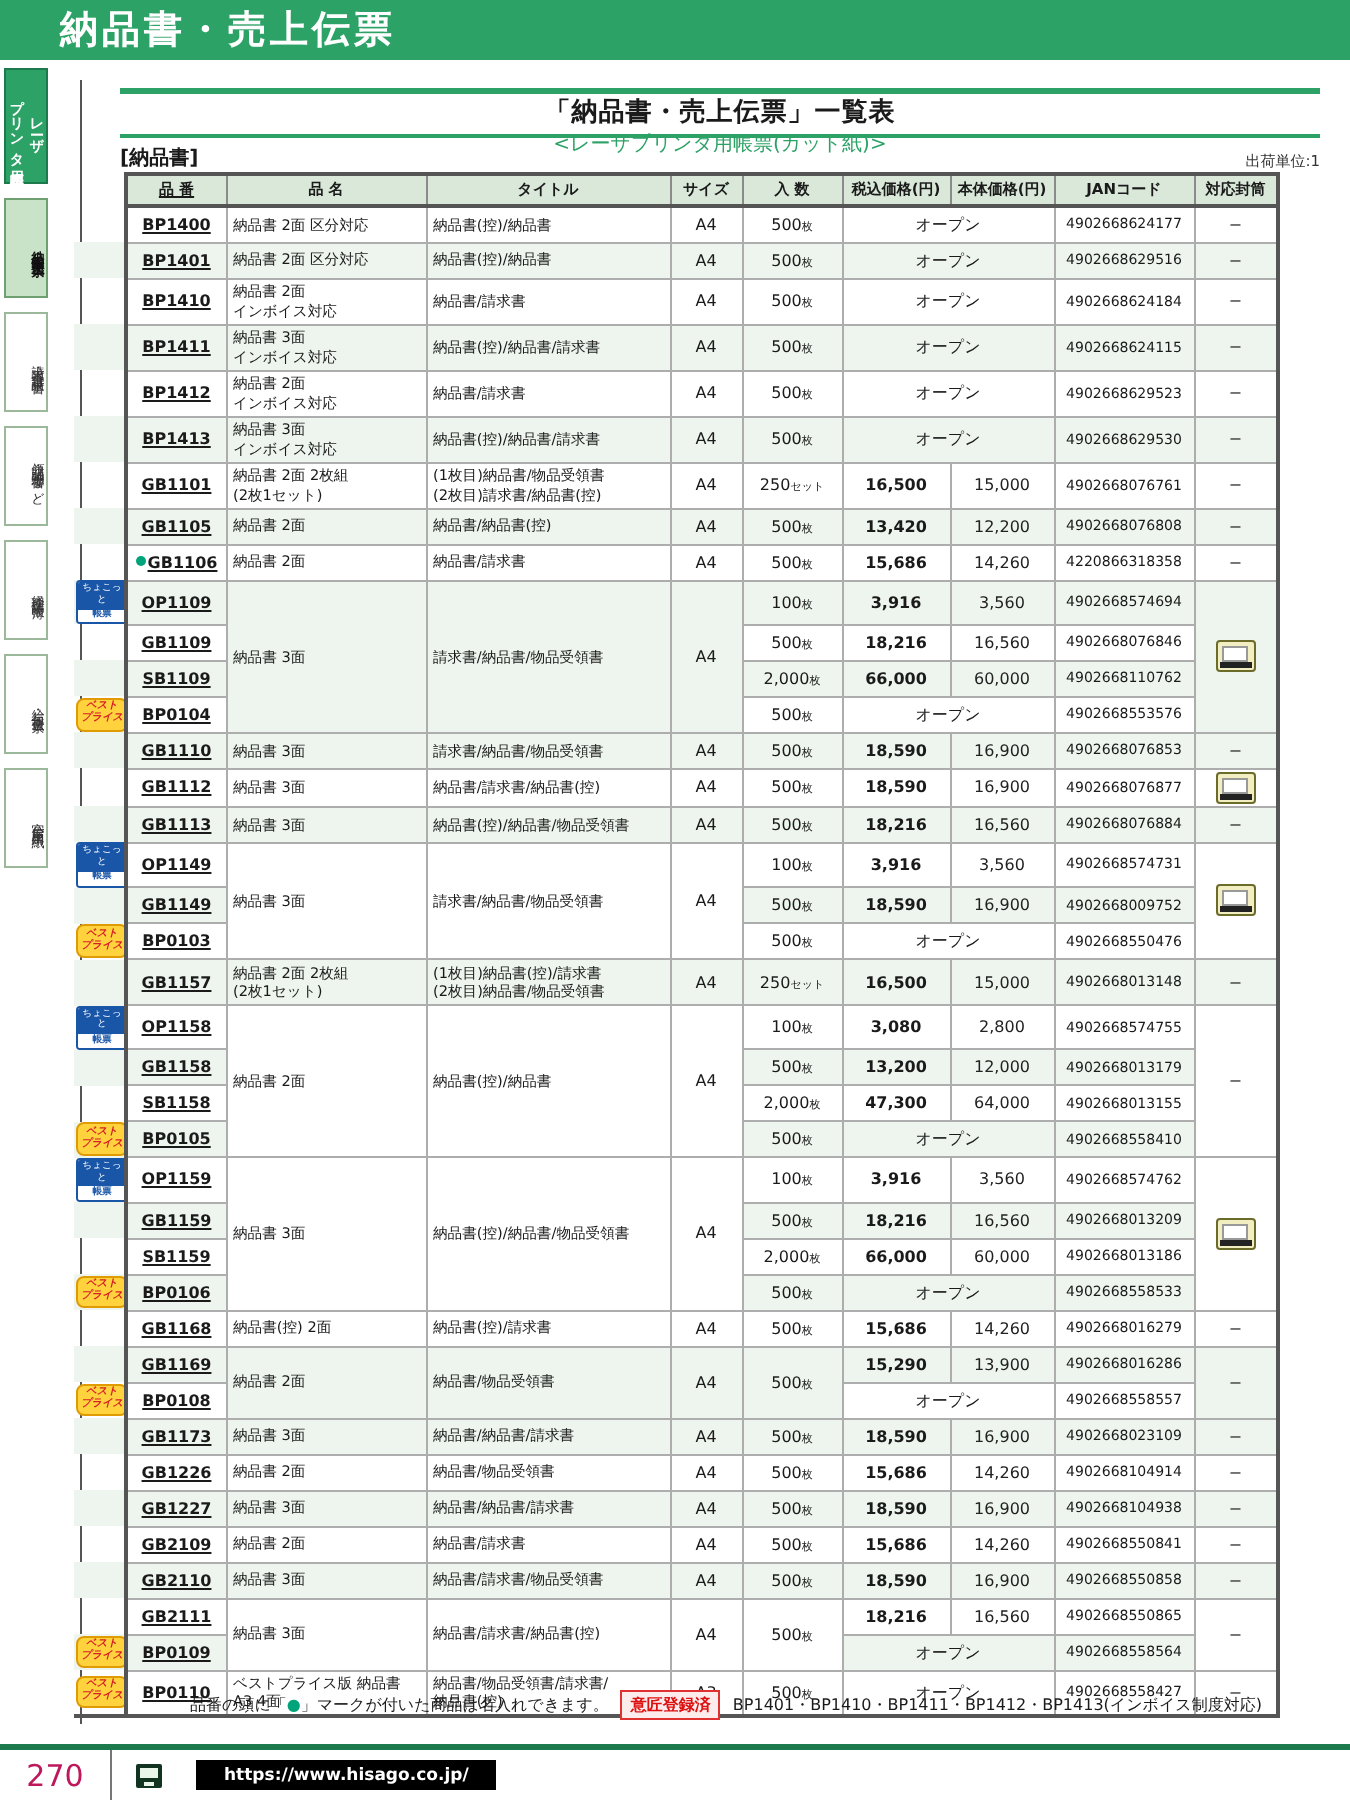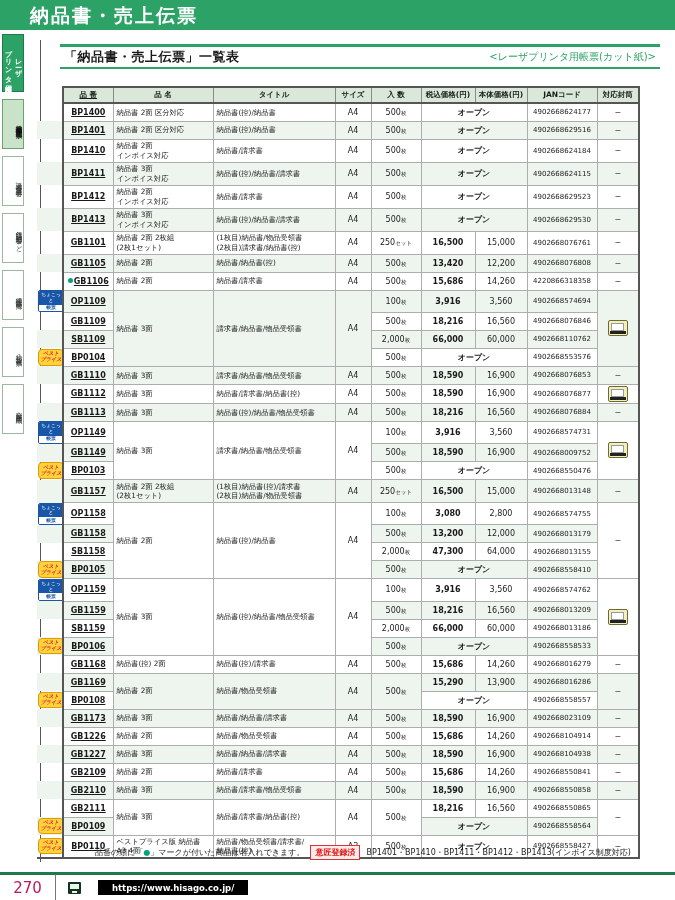--- a/index.html
+++ b/index.html
@@ -12,21 +12,21 @@
   .sidebar{position:absolute;left:2px;top:34px;width:22px;}
   .side-tab{writing-mode:vertical-rl;white-space:pre-line;text-align:center;width:22px;
             box-sizing:border-box;margin-bottom:7px;letter-spacing:1px;}
   .side-tab.top{height:58px;background:#2da266;color:#fff;font-weight:bold;font-size:7px;border:1px solid #1d7a4c;}
   .side-tab.item{height:50px;background:#fff;border:1px solid #9bb89b;color:#333;font-size:6.5px;}
   .side-tab.item.active{background:#c9e3c9;border-color:#6fa06f;font-weight:bold;color:#111;}
   .vrule{position:absolute;left:40px;top:40px;width:1px;height:822px;background:#555;}
   
   .title-block{position:absolute;left:60px;top:44px;width:600px;height:25px;border-top:3px solid #2da266;
                border-bottom:2px solid #2da266;display:flex;justify-content:space-between;align-items:center;
-               box-sizing:border-box;padding:0 4px;}
+               box-sizing:border-box;padding:0 4px;flex-direction:column;}
   .title-block .big{font-size:13px;font-weight:bold;letter-spacing:0.5px;}
   .title-block .cat{font-size:10px;color:#2da266;font-weight:normal;}
   .section-row{position:absolute;left:60px;top:72px;width:600px;display:flex;justify-content:space-between;align-items:flex-end;}
   .section-row .sec{font-size:10px;font-weight:bold;}
   .section-row .unit{font-size:7.5px;color:#333;}
   
   .table-wrap{position:absolute;left:37px;top:86px;}
   table{border-collapse:collapse;table-layout:fixed;width:602px;}
   th,td{box-sizing:border-box;overflow:hidden;}
   th{border:1px solid #8a8a8a;border-top:2px solid #555;border-bottom:2px solid #555;
@@ -38,21 +38,21 @@
   tbody tr{height:18px;}
   tbody tr.tall{height:23px;}
   tbody tr:last-child td{border-bottom:2px solid #555;}
   tr.band td{background:#eef5ee;}
   td.spanned{background:#fff;}
   td.col-code{font-weight:bold;text-align:center;font-size:8px;}
   td.col-name,td.col-title{white-space:pre-line;font-size:7.3px;line-height:1.25;}
   td.col-size,td.col-qty,td.col-jan{text-align:center;}
   td.col-p1{text-align:center;font-weight:bold;}
   td.col-p2{text-align:center;color:#222;}
-  td.col-open{text-align:center;font-weight:bold;}
+  td.col-open{text-align:center;font-weight:normal;}
   td.col-jan{font-size:7px;}
   td.col-env{text-align:center;color:#333;}
   .unit{font-size:5.5px;}
   .dot{display:inline-block;width:5px;height:5px;border-radius:50%;background:#00a37a;margin-right:1px;vertical-align:1px;}
   
   .badge-ck{width:24px;font-size:4.8px;line-height:1.2;text-align:center;border:1px solid #1a56a8;border-radius:2px;overflow:hidden;}
   .badge-ck .l1{display:block;background:#1a56a8;color:#fff;padding:1px 0;}
   .badge-ck .l2{display:block;background:#fff;color:#1a56a8;font-weight:bold;padding:0.5px 0;}
   .badge-bp{width:24px;background:#ffd23e;border:1px solid #e09b00;border-radius:4px;color:#d61f26;
             font-weight:bold;font-style:italic;font-size:5.2px;line-height:1.15;text-align:center;padding:1.5px 0;}
@@ -97,20 +97,24 @@
         <div class="side-tab item">給与・賃金伝票</div>
         <div class="side-tab item">官公庁届出用紙</div>
       </div>
   </div>
 
   <div class="title-block">
     <span class="big">「納品書・売上伝票」一覧表</span>
     <span class="cat">&lt;レーザプリンタ用帳票(カット紙)&gt;</span>
   </div>
 
+  <div class="section-row">
+    <span class="sec">[納品書]</span>
+    <span class="unit">出荷単位:1</span>
+  </div>
 
   <div class="table-wrap">
     <table>
       <colgroup>
         <col style="width:26px">
           <col style="width:50px">
           <col style="width:100px">
           <col style="width:122px">
         <col style="width:36px">
           <col style="width:50px">

